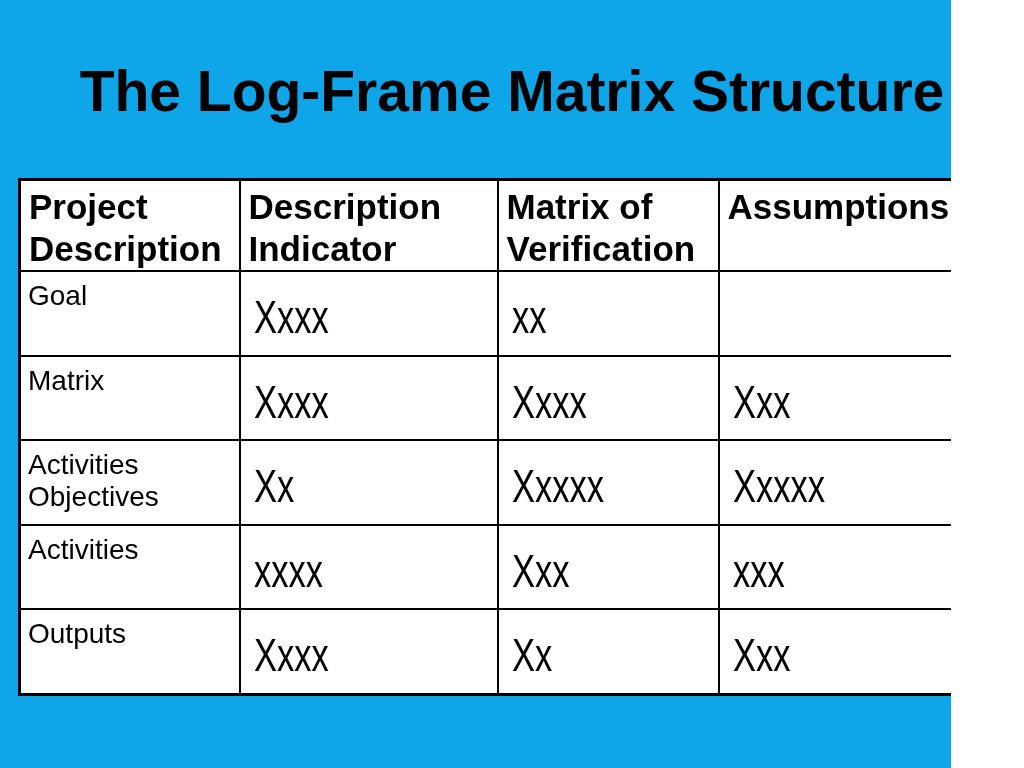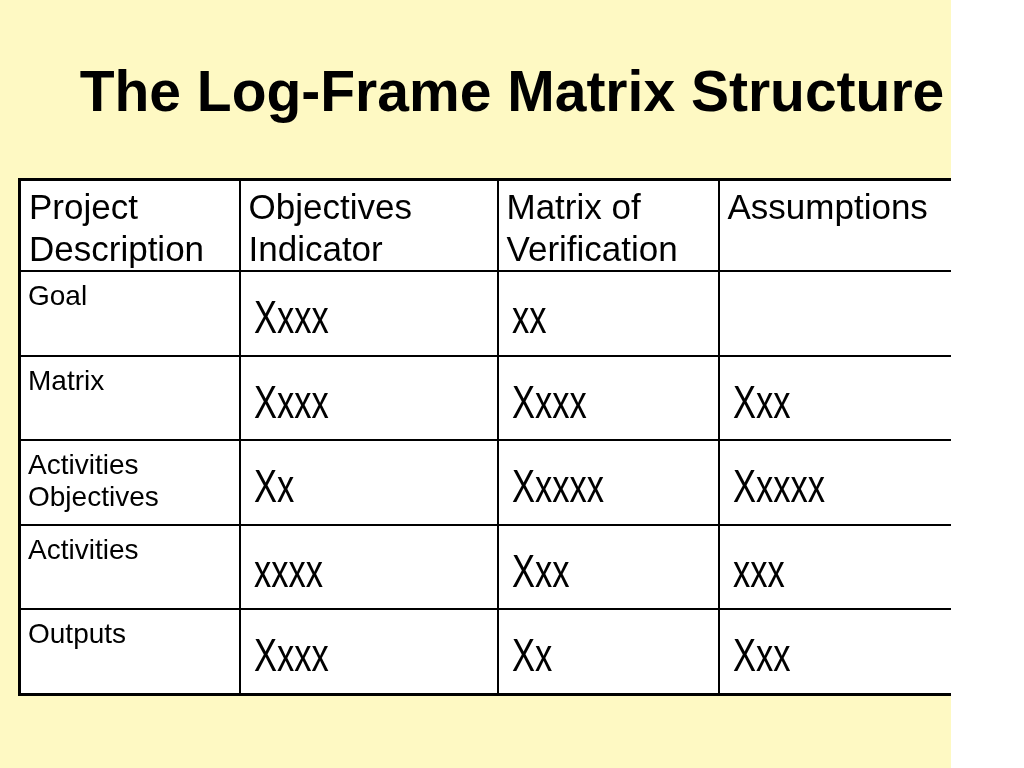--- a/index.html
+++ b/index.html
@@ -10,21 +10,21 @@
   body {
     width: 1024px;
     height: 768px;
     font-family: "Liberation Sans", sans-serif;
     color: #000000;
   }
   .slide {
     position: relative;
     width: 951px;
     height: 768px;
-    background: #fef9c3;
+    background: #0ea5e9;
     overflow: hidden;
   }
   .slide-title {
     position: absolute;
     top: 60px;
     left: 0;
     width: 1024px;
     margin: 0;
     text-align: center;
     font-size: 57px;
@@ -49,21 +49,21 @@
     overflow: hidden;
   }
   .logframe thead tr { height: 89px; }
   .logframe tbody tr:nth-child(1) { height: 85px; }
   .logframe tbody tr:nth-child(2) { height: 84px; }
   .logframe tbody tr:nth-child(3) { height: 85px; }
   .logframe tbody tr:nth-child(4) { height: 84px; }
   .logframe tbody tr:nth-child(5) { height: 85px; }
   .logframe th {
     font-size: 35px;
-    font-weight: 400;
+    font-weight: 700;
     line-height: 1.2;
     text-align: left;
     padding: 5px 6px 0 8px;
   }
   td.row-label {
     font-size: 28px;
     font-weight: 400;
     line-height: 1.15;
     padding: 8px 6px 0 7px;
   }
@@ -90,21 +90,21 @@
   <table class="logframe">
     <colgroup>
       <col style="width:220px">
       <col style="width:258px">
       <col style="width:221px">
       <col style="width:256px">
     </colgroup>
     <thead>
       <tr>
         <th>Project Description</th>
-        <th>Objectives Indicator</th>
+        <th>Description Indicator</th>
         <th>Matrix of Verification</th>
         <th>Assumptions</th>
       </tr>
     </thead>
     <tbody>
       <tr>
         <td class="row-label">Goal</td>
         <td class="cell"><span class="xval">Xxxx</span></td>
         <td class="cell"><span class="xval">xx</span></td>
         <td class="cell"><span class="xval"></span></td>

